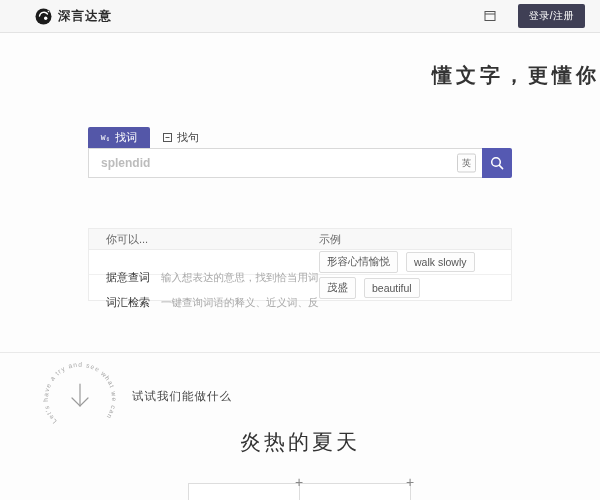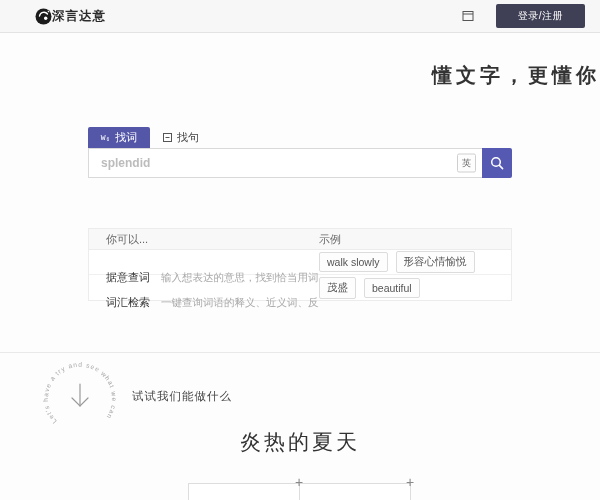--- a/index.html
+++ b/index.html
@@ -10,28 +10,28 @@
     position:relative; overflow:hidden;
   }
   .page { position:relative; width:600px; height:500px; overflow:hidden; }
 
   
   .header {
     position:absolute; top:0; left:0; width:600px; height:33px;
     background:#f7f7f7; border-bottom:1px solid #e3e3e3;
     display:flex; align-items:center; padding:0 15px 0 35px;
   }
-  .logo-wrap { display:flex; align-items:flex-start; }
+  .logo-wrap { display:flex; align-items:flex-start; gap:6px; }
   .logo-icon { width:17px; height:17px; display:block; }
   .logo-text { font-size:12.5px; font-weight:700; letter-spacing:1px; color:#2b2b2b; }
   .header-spacer { flex:1; }
   .win-icon { width:12px; height:12px; margin-right:22px; display:block; cursor:pointer; }
   .login-btn {
     background:#3f3f55; color:#fff; font-size:10px;
-    border:none; border-radius:2px; padding:5px 22px; cursor:pointer;
+    border:none; border-radius:2px; padding:5px 11px; cursor:pointer;
     letter-spacing:.5px; font-family:inherit;
   }
 
   
   .hero-title {
     position:absolute; top:62px; left:0; width:600px;
     text-align:right; font-size:20px; font-weight:700;
     letter-spacing:4px; color:#333;
   }
 
@@ -176,22 +176,22 @@
     <div class="thead">
       <div class="col-a">你可以...</div>
       <div class="col-b">示例</div>
     </div>
     <div class="row">
       <div class="col-a">
         <span class="feature">据意查词</span>
         <span class="desc">输入想表达的意思，找到恰当用词</span>
       </div>
       <div class="col-b">
+        <button class="chip">形容心情愉悦</button>
         <button class="chip">walk slowly</button>
-        <button class="chip">形容心情愉悦</button>
       </div>
     </div>
     <div class="row">
       <div class="col-a">
         <span class="feature">词汇检索</span>
         <span class="desc">一键查询词语的释义、近义词、反义词、联想词等</span>
       </div>
       <div class="col-b">
         <button class="chip">茂盛</button>
         <button class="chip">beautiful</button>

